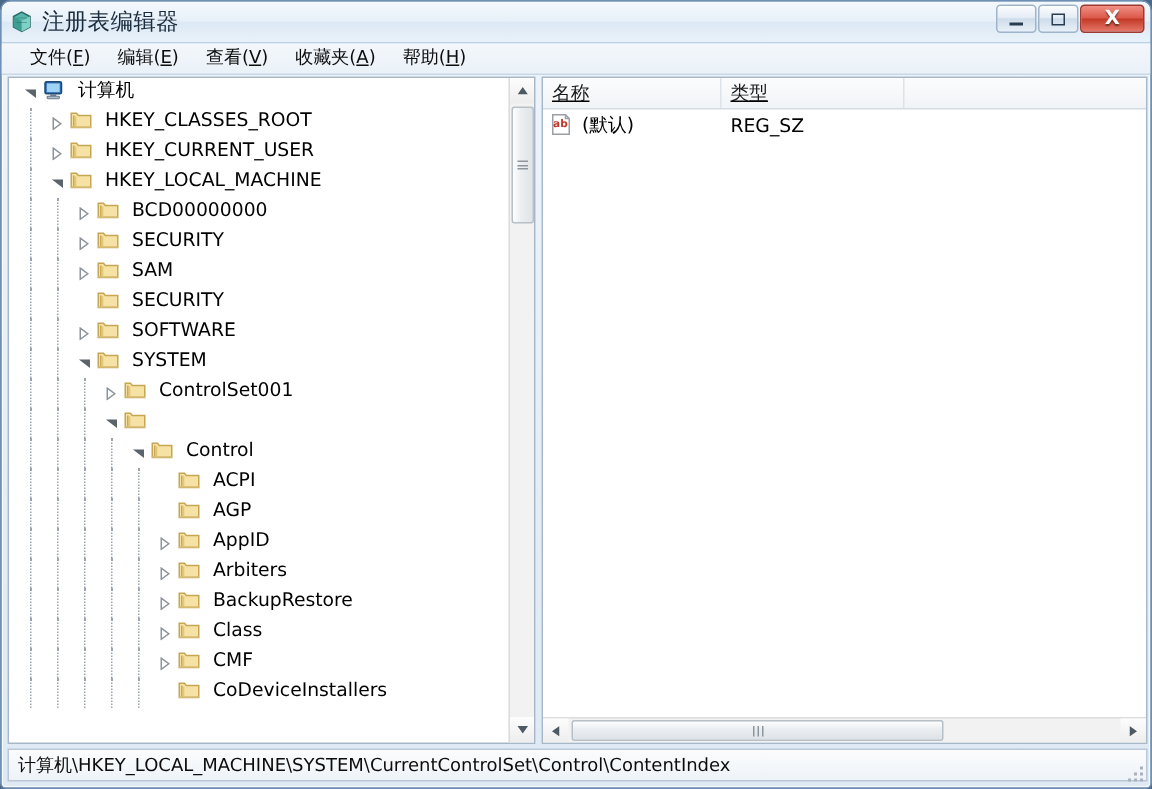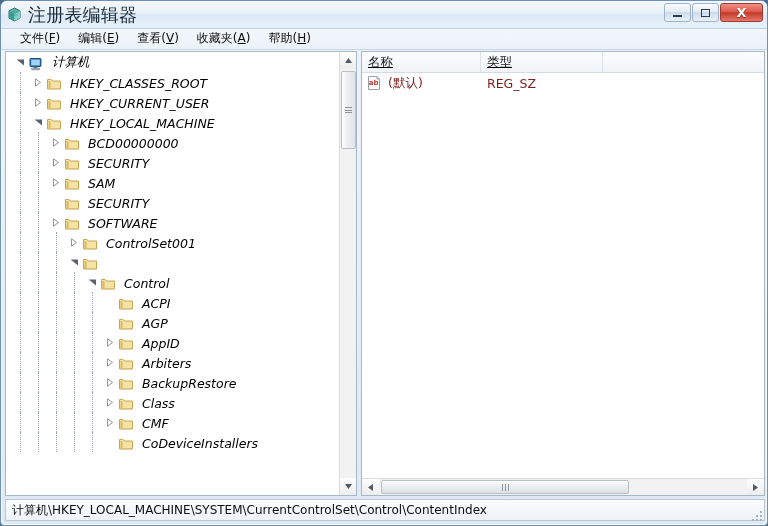--- a/index.html
+++ b/index.html
@@ -34,21 +34,21 @@
     padding-left: 5px;
   }
   .app-icon {
     width: 17px; height: 17px;
     margin-right: 5px;
     position: relative;
     flex: none;
   }
   .app-icon svg { display:block; }
   .title-text {
-    font-size: 18px;
+    font-size: 15px;
     color: #1a2b3c;
     letter-spacing: .2px;
     white-space: nowrap;
   }
   .win-buttons {
     position: absolute;
     right: 4px; top: 2px;
     display: flex; gap: 1px;
   }
   .win-btn {
@@ -103,26 +103,25 @@
   
   .tree-scrollport {
     position: absolute;
     left: 0; top: 0;
     width: 334px; height: 443px;
     overflow: hidden;
   }
   .tree-row {
     position: relative;
     height: 20px;
-    display: flex; align-items: flex-end;
+    display: flex; align-items: flex-start;
     white-space: nowrap;
     font-size: 12.5px;
     color: #000;
     cursor: default;
-    font-style: italic;
   }
   .twisty {
     width: 16px; height: 20px;
     flex: none;
     display: flex; align-items: center; justify-content: center;
   }
   .twisty svg { display:block; }
   .tico { width: 16px; height: 16px; flex: none; margin-right: 4px; display:block; }
   .tlabel { padding-bottom: 1px; }
   .guide {
@@ -199,21 +198,21 @@
   }
   .lh-name { width: 119px; }
   .lh-type { width: 122px; }
   .lh-data { width: 161px; border-right: none; }
 
   .list-rows { position: absolute; left:0; top: 21px; right: 0; }
   .list-row {
     display: flex; align-items: center;
     height: 20px;
     font-size: 12.5px;
-    color: #7f1d1d;
+    color: #000000;
     white-space: nowrap;
     cursor: default;
   }
   .lr-name { width: 119px; display:flex; align-items:center; padding-left: 4px; }
   .lr-type { width: 122px; padding-left: 6px; }
   .lr-data { width: 161px; padding-left: 6px; }
   .ab-icon { width: 16px; height: 16px; flex:none; margin-right: 3px; display:block; }
 
   
   .statusbar {
@@ -434,20 +433,39 @@
             </span>
             <span style="flex: 0 0 auto; display: block; margin-right: 4px; height: 16px;">
               <svg class="tico" width="16" height="16" viewBox="0 0 16 16">
                 <path d="M1.5,3.5 L5,3.5 L6.2,5 L14.5,5 L14.5,13 L1.5,13 Z" fill="#f6e2a4" stroke="#c6a653" stroke-width="1"></path>
                 <path d="M3.2,5 L3.2,13" stroke="#c6a653" stroke-width="1"></path>
                 <path d="M4.4,5.6 L4.4,12.4" stroke="#e3c878" stroke-width="1"></path>
                 <path d="M1.5,12.6 L14.5,12.6" stroke="#d9bf79" stroke-width="1"></path>
               </svg>
             </span>
             <span class="tlabel">SOFTWARE</span>
+          </div>
+          <div class="tree-row">
+            <span class="guide" style="left: 14px;"></span>
+            <span class="guide" style="left: 32px;"></span>
+            <span style="flex: 0 0 auto; width: 42px; height: 20px;"></span>
+            <span class="twisty">
+              <svg width="9" height="8" viewBox="0 0 9 8">
+                <polygon points="0.6,1.6 8,1.6 8,7.4" fill="#5b636b"></polygon>
+              </svg>
+            </span>
+            <span style="flex: 0 0 auto; display: block; margin-right: 4px; height: 16px;">
+              <svg class="tico" width="16" height="16" viewBox="0 0 16 16">
+                <path d="M1.5,3.5 L5,3.5 L6.2,5 L14.5,5 L14.5,13 L1.5,13 Z" fill="#f6e2a4" stroke="#c6a653" stroke-width="1"></path>
+                <path d="M3.2,5 L3.2,13" stroke="#c6a653" stroke-width="1"></path>
+                <path d="M4.4,5.6 L4.4,12.4" stroke="#e3c878" stroke-width="1"></path>
+                <path d="M1.5,12.6 L14.5,12.6" stroke="#d9bf79" stroke-width="1"></path>
+              </svg>
+            </span>
+            <span class="tlabel">SYSTEM</span>
           </div>
           <div class="tree-row">
             <span class="guide" style="left: 14px;"></span>
             <span class="guide" style="left: 32px;"></span>
             <span class="guide" style="left: 50px;"></span>
             <span style="flex: 0 0 auto; width: 60px; height: 20px;"></span>
             <span class="twisty">
               <svg width="8" height="9" viewBox="0 0 8 9">
                 <polygon points="1.5,0.8 6.5,4.5 1.5,8.2" fill="none" stroke="#8d949b" stroke-width="1"></polygon>
               </svg>

